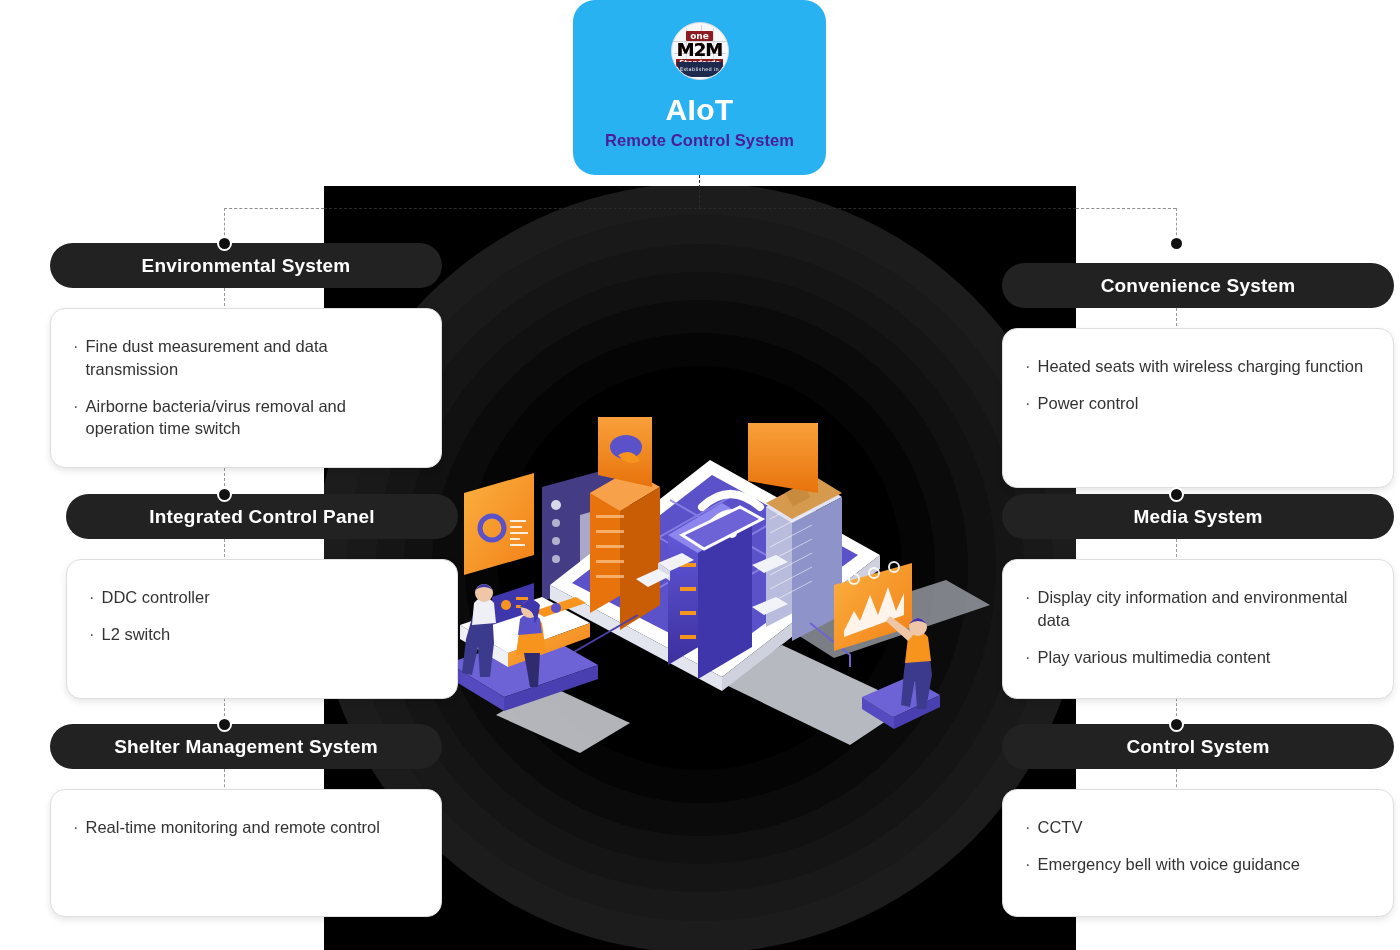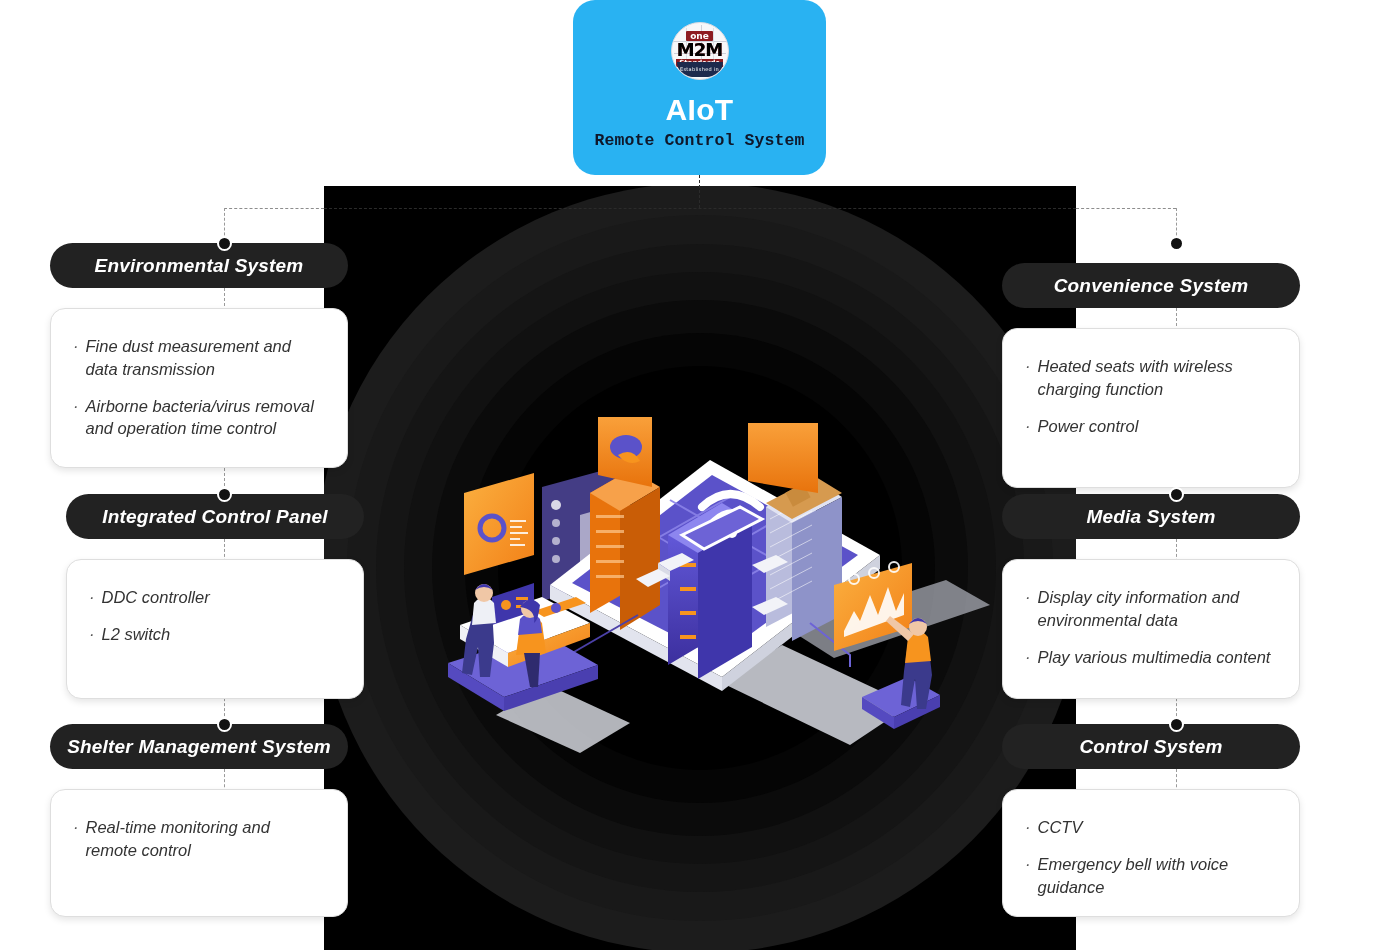--- a/index.html
+++ b/index.html
@@ -87,25 +87,25 @@
     position:absolute; z-index:3; bottom:2px; left:5px; right:5px; height:15px;
     background:#1d2a4d; border-radius:0 0 24px 24px;
     color:#fff; font-size:5px; text-align:center; line-height:15px;
     letter-spacing:.3px; overflow:hidden;
     font-family:"DejaVu Sans",sans-serif;
   }
   .header-title{
     color:#ffffff; font-size:30px; font-weight:700; margin-top:13px; letter-spacing:.3px;text-align:right;
   }
   .header-sub{
-    color:#0f172a; font-size:16.5px; font-weight:600; margin-top:4px; letter-spacing:.1px;font-family:Liberation Mono, monospace;
-  }
-
-  
-  .group{ position:absolute; width:298px; z-index:5;font-style:italic; }
+    color:#4c1d95; font-size:16.5px; font-weight:600; margin-top:4px; letter-spacing:.1px;
+  }
+
+  
+  .group{ position:absolute; width:392px; z-index:5; }
   .pill{
     height:45px; border-radius:23px; background:#222222;
     display:flex; align-items:center; justify-content:center;
     color:#ffffff; font-size:19px; font-weight:600; letter-spacing:.2px;
     position:relative;
   }
   .card{
     margin-top:20px; background:#ffffff; border:1px solid #dedede;
     border-radius:15px; box-shadow:0 3px 7px rgba(0,0,0,.10);
     padding:26px 22px 24px 22px;
@@ -200,21 +200,21 @@
 
   <div class="group" id="g-env">
     <div class="pill">Environmental System</div>
     <div class="card card-env">
       <div class="bullet">
         <span class="dot">·</span>
         <span class="txt">Fine dust measurement and data transmission</span>
       </div>
       <div class="bullet">
         <span class="dot">·</span>
-        <span class="txt">Airborne bacteria/virus removal and operation time control</span>
+        <span class="txt">Airborne bacteria/virus removal and operation time switch</span>
       </div>
     </div>
   </div>
 
   <div class="group" id="g-icp">
     <div class="pill">Integrated Control Panel</div>
     <div class="card card-icp">
       <div class="bullet">
         <span class="dot">·</span>
         <span class="txt">DDC controller</span>

